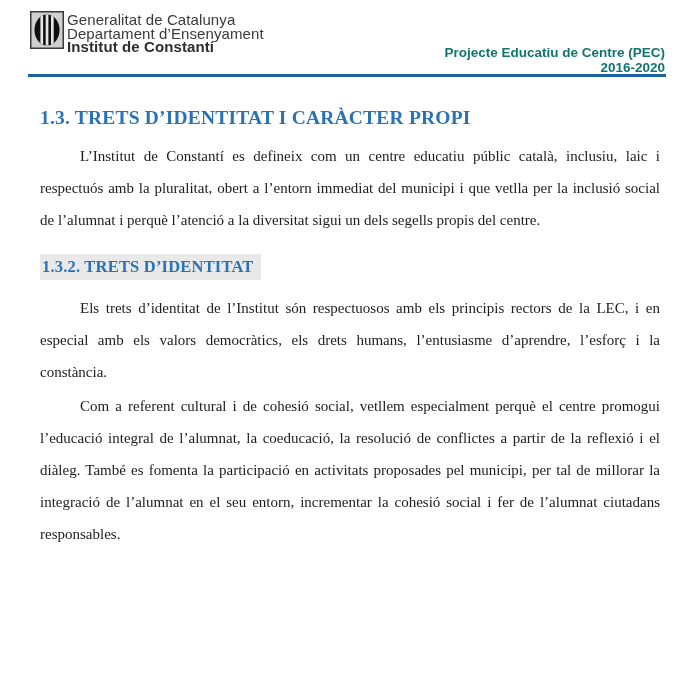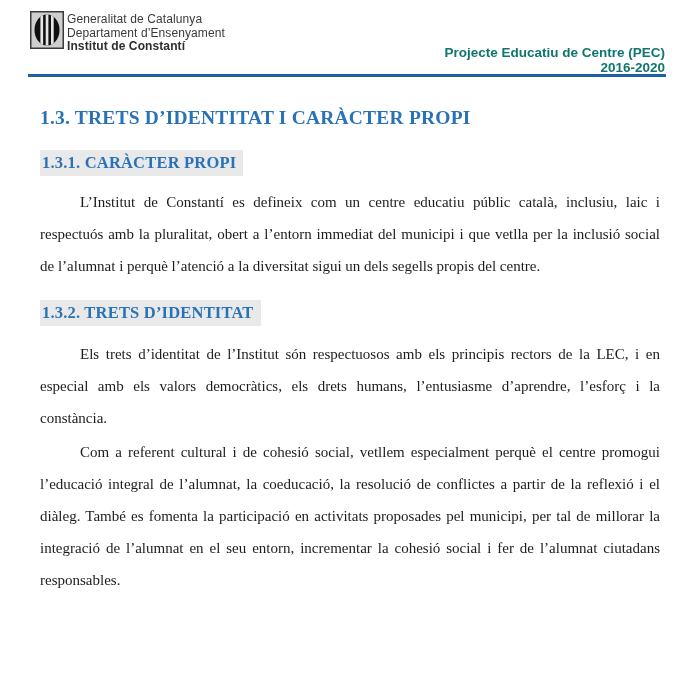--- a/index.html
+++ b/index.html
@@ -19,21 +19,21 @@
     left: 30px;
     top: 11px;
     width: 34px;
     height: 38px;
     display: block;
   }
   .org {
     position: absolute;
     left: 67px;
     top: 13px;
-    font-size: 12px;
+    font-size: 15px;
     line-height: 13.5px;
     color: #3a3a3a;
     letter-spacing: 0.1px;
   }
   .org .org-bold { font-weight: bold; color: #2e2e2e; }
   .doc-meta {
     position: absolute;
     right: 30px;
     top: 45px;
     text-align: right;
@@ -127,23 +127,20 @@
       <div>2016-2020</div>
     </div>
 
     <div class="rule"></div>
   </header>
 
   <main class="content">
 
     <h1 class="section-title">1.3. TRETS D’IDENTITAT I CARÀCTER PROPI</h1>
 
-    <div class="h2wrap">
-      <h2 class="sub-heading">1.3.1. CARÀCTER PROPI</h2>
-    </div>
 
     <p class="body-par p-first">L’Institut de Constantí es defineix com un centre educatiu públic català, inclusiu, laic i respectuós amb la pluralitat, obert a l’entorn immediat del municipi i que vetlla per la inclusió social de l’alumnat i perquè l’atenció a la diversitat sigui un dels segells propis del centre.</p>
 
 
     <div class="h2wrap second">
       <h2 class="sub-heading">1.3.2. TRETS D’IDENTITAT</h2>
     </div>
 
     <p class="body-par p-first2">Els trets d’identitat de l’Institut són respectuosos amb els principis rectors de la LEC, i en especial amb els valors democràtics, els drets humans, l’entusiasme d’aprendre, l’esforç i la constància.</p>
 

